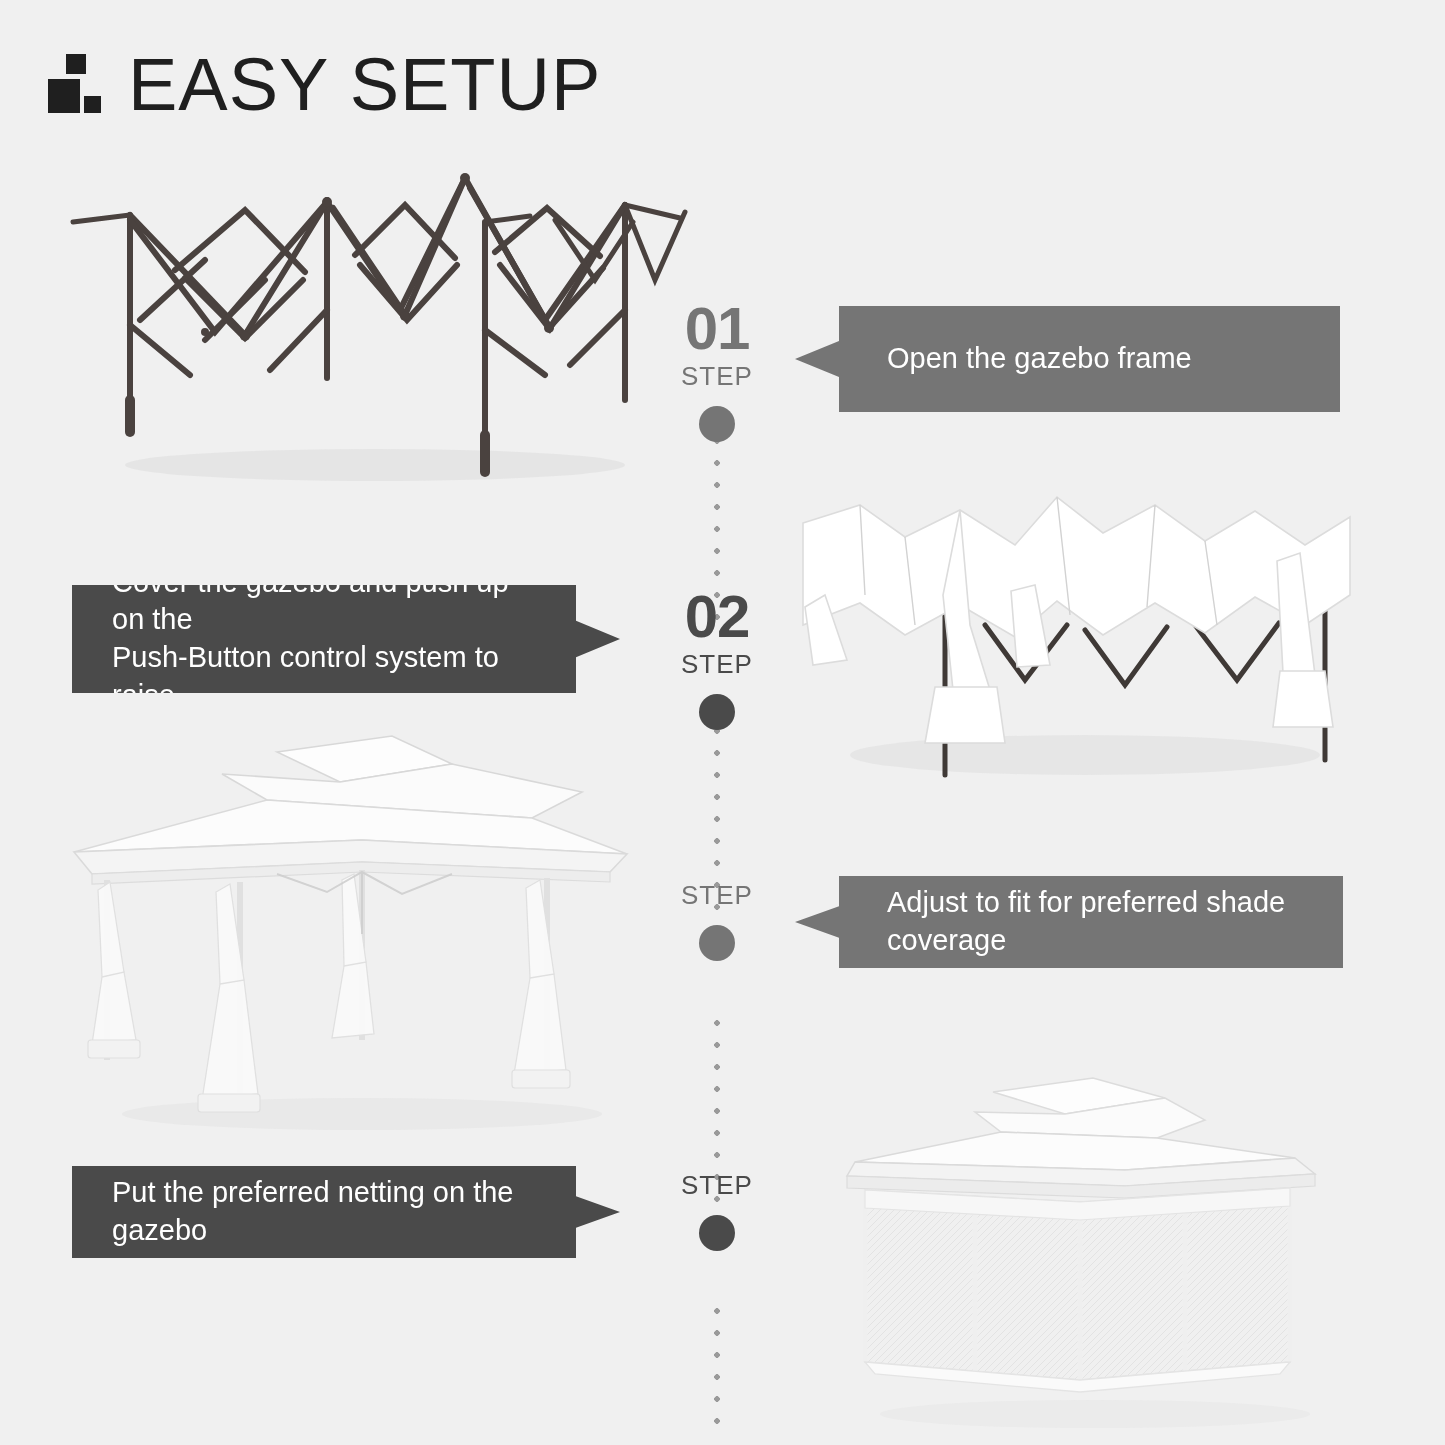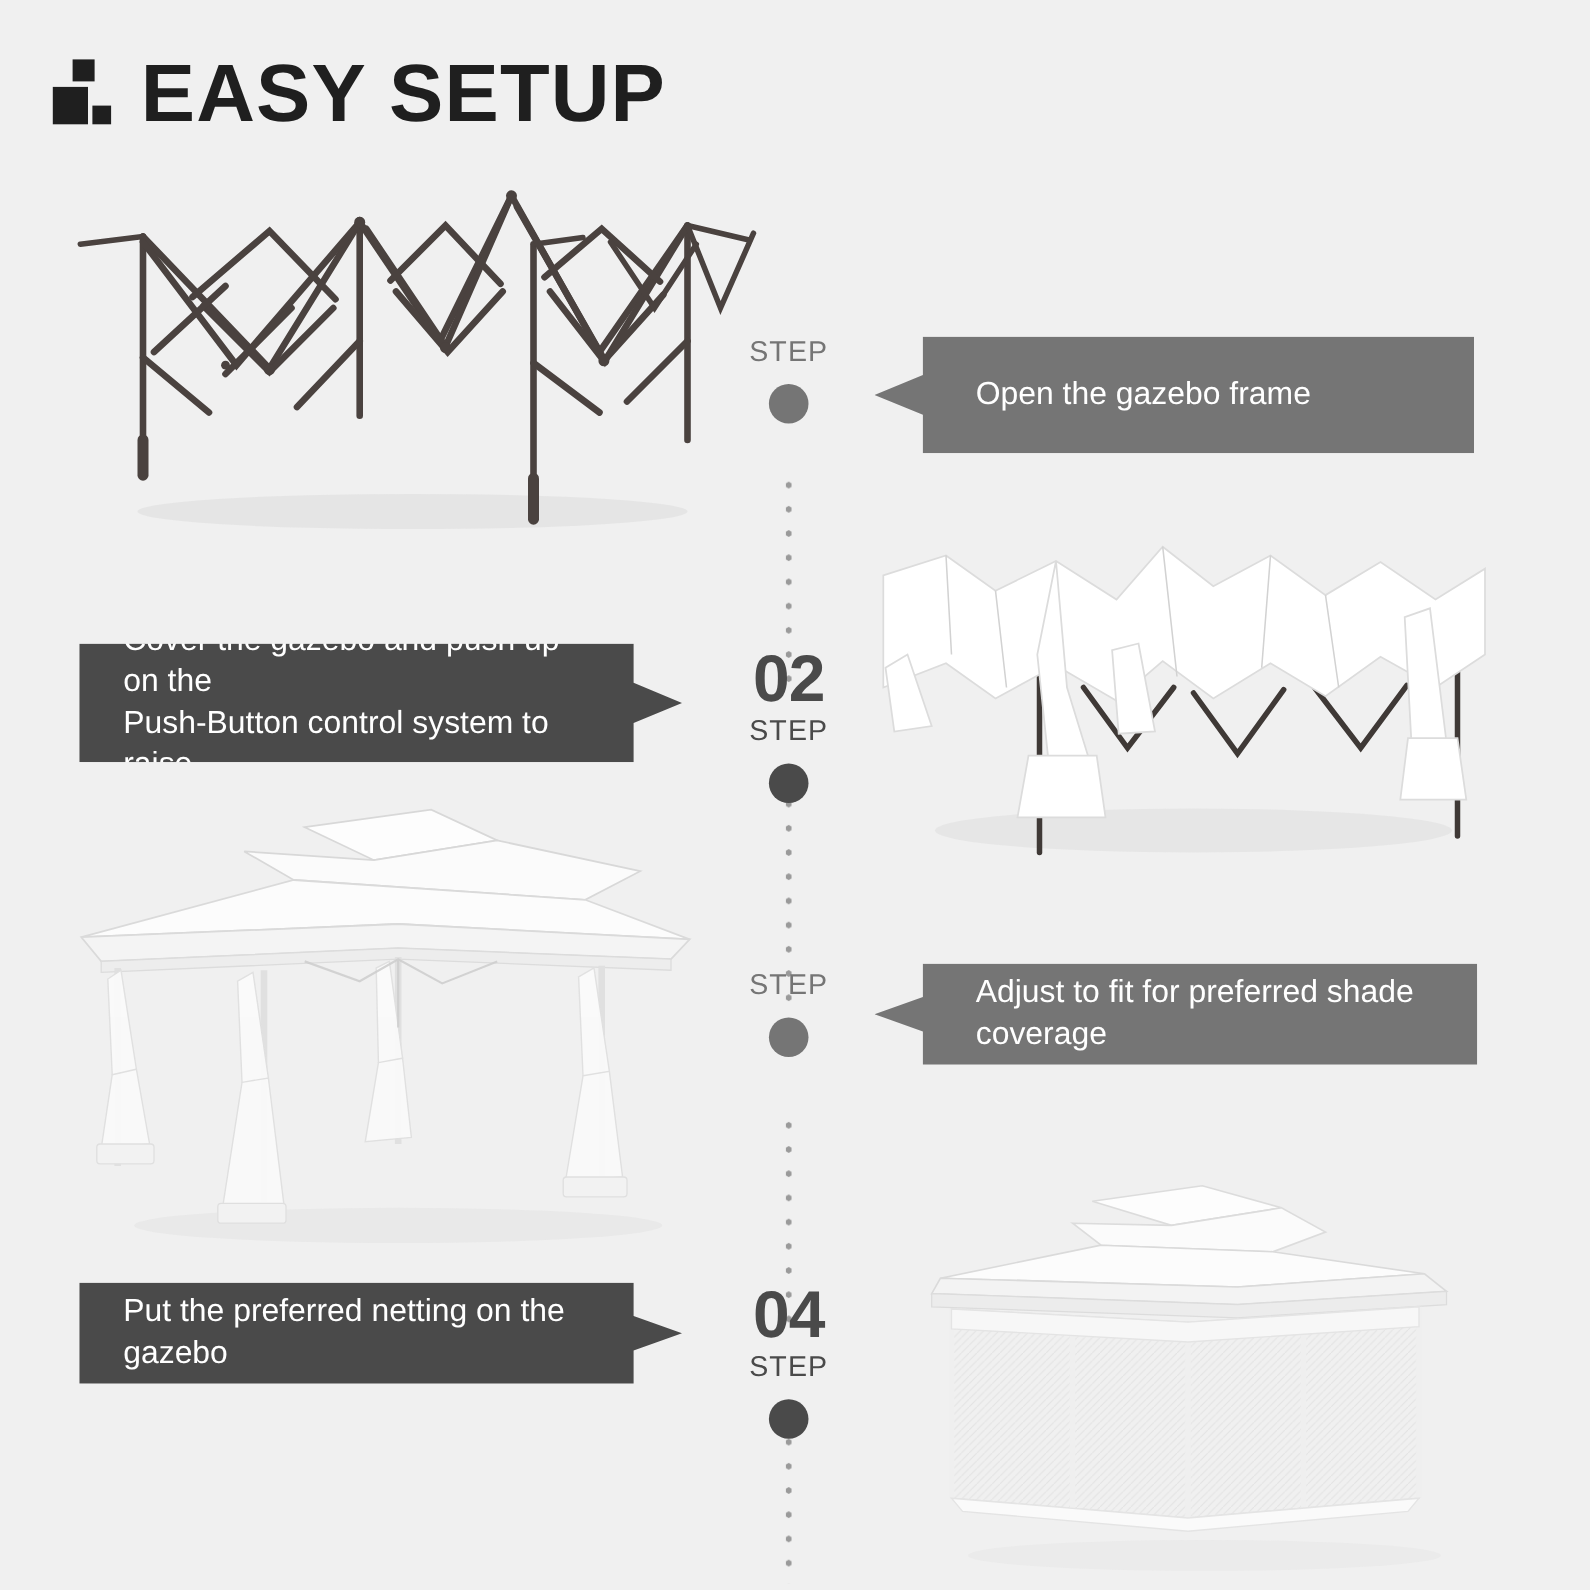--- a/index.html
+++ b/index.html
@@ -33,21 +33,21 @@
   #logo-mark .sq {
     position: absolute;
     background: #1f1f1f;
   }
   #logo-mark .sq-top     { left: 18px; top: 0;    width: 20px; height: 20px; }
   #logo-mark .sq-big     { left: 0;    top: 25px; width: 32px; height: 34px; }
   #logo-mark .sq-small   { left: 36px; top: 42px; width: 17px; height: 17px; }
 
   #page-title {
     font-size: 74px;
-    font-weight: bold;
+    font-weight: normal;
     color: #1f1f1f;
     letter-spacing: 1px;
     line-height: 1;
     white-space: nowrap;
   }
 
   
   #timeline {
     position: absolute;
     left: 711px;
@@ -140,20 +140,21 @@
 </div>
 
 <div id="timeline">
   <span class="dot-run" style="top:130px;   height:195px;"></span>
   <span class="dot-run" style="top:420px;   height:195px;"></span>
   <span class="dot-run" style="top:712px;   height:195px;"></span>
   <span class="dot-run" style="top:1000px;  height:140px;"></span>
 </div>
 
 <div class="step-badge" style="left:637px; top:300px;">
+  <div class="step-num tone-light">01</div>
   <div class="step-word tone-light">STEP</div>
   <div class="step-bullet bg-light"></div>
 </div>
 
 <div class="callout point-left bg-light" style="left:795px; top:306px; width:545px; height:106px;">
   <span class="callout-text">Open the gazebo frame</span>
 </div>
 
 <div class="photo" style="left:55px; top:160px;">
   <svg width="640" height="330" viewBox="0 0 640 330" aria-hidden="true">
@@ -295,21 +296,20 @@
 
     <g fill="#f2f2f2" stroke="#dfdfdf" stroke-width="1.2">
       <rect x="26" y="318" width="52" height="18" rx="3"></rect>
       <rect x="136" y="372" width="62" height="18" rx="3"></rect>
       <rect x="450" y="348" width="58" height="18" rx="3"></rect>
     </g>
   </svg>
 </div>
 
 <div class="step-badge" style="left:637px; top:1166px;">
-  <div class="step-num tone-dark">04</div>
   <div class="step-word tone-dark">STEP</div>
   <div class="step-bullet bg-dark"></div>
 </div>
 
 <div class="callout point-right bg-dark" style="left:72px; top:1166px; width:548px; height:92px;">
   <span class="callout-text">Put the preferred netting on the gazebo</span>
 </div>
 
 <div class="photo" style="left:825px; top:1062px;">
   <svg width="535" height="380" viewBox="0 0 535 380" aria-hidden="true">

